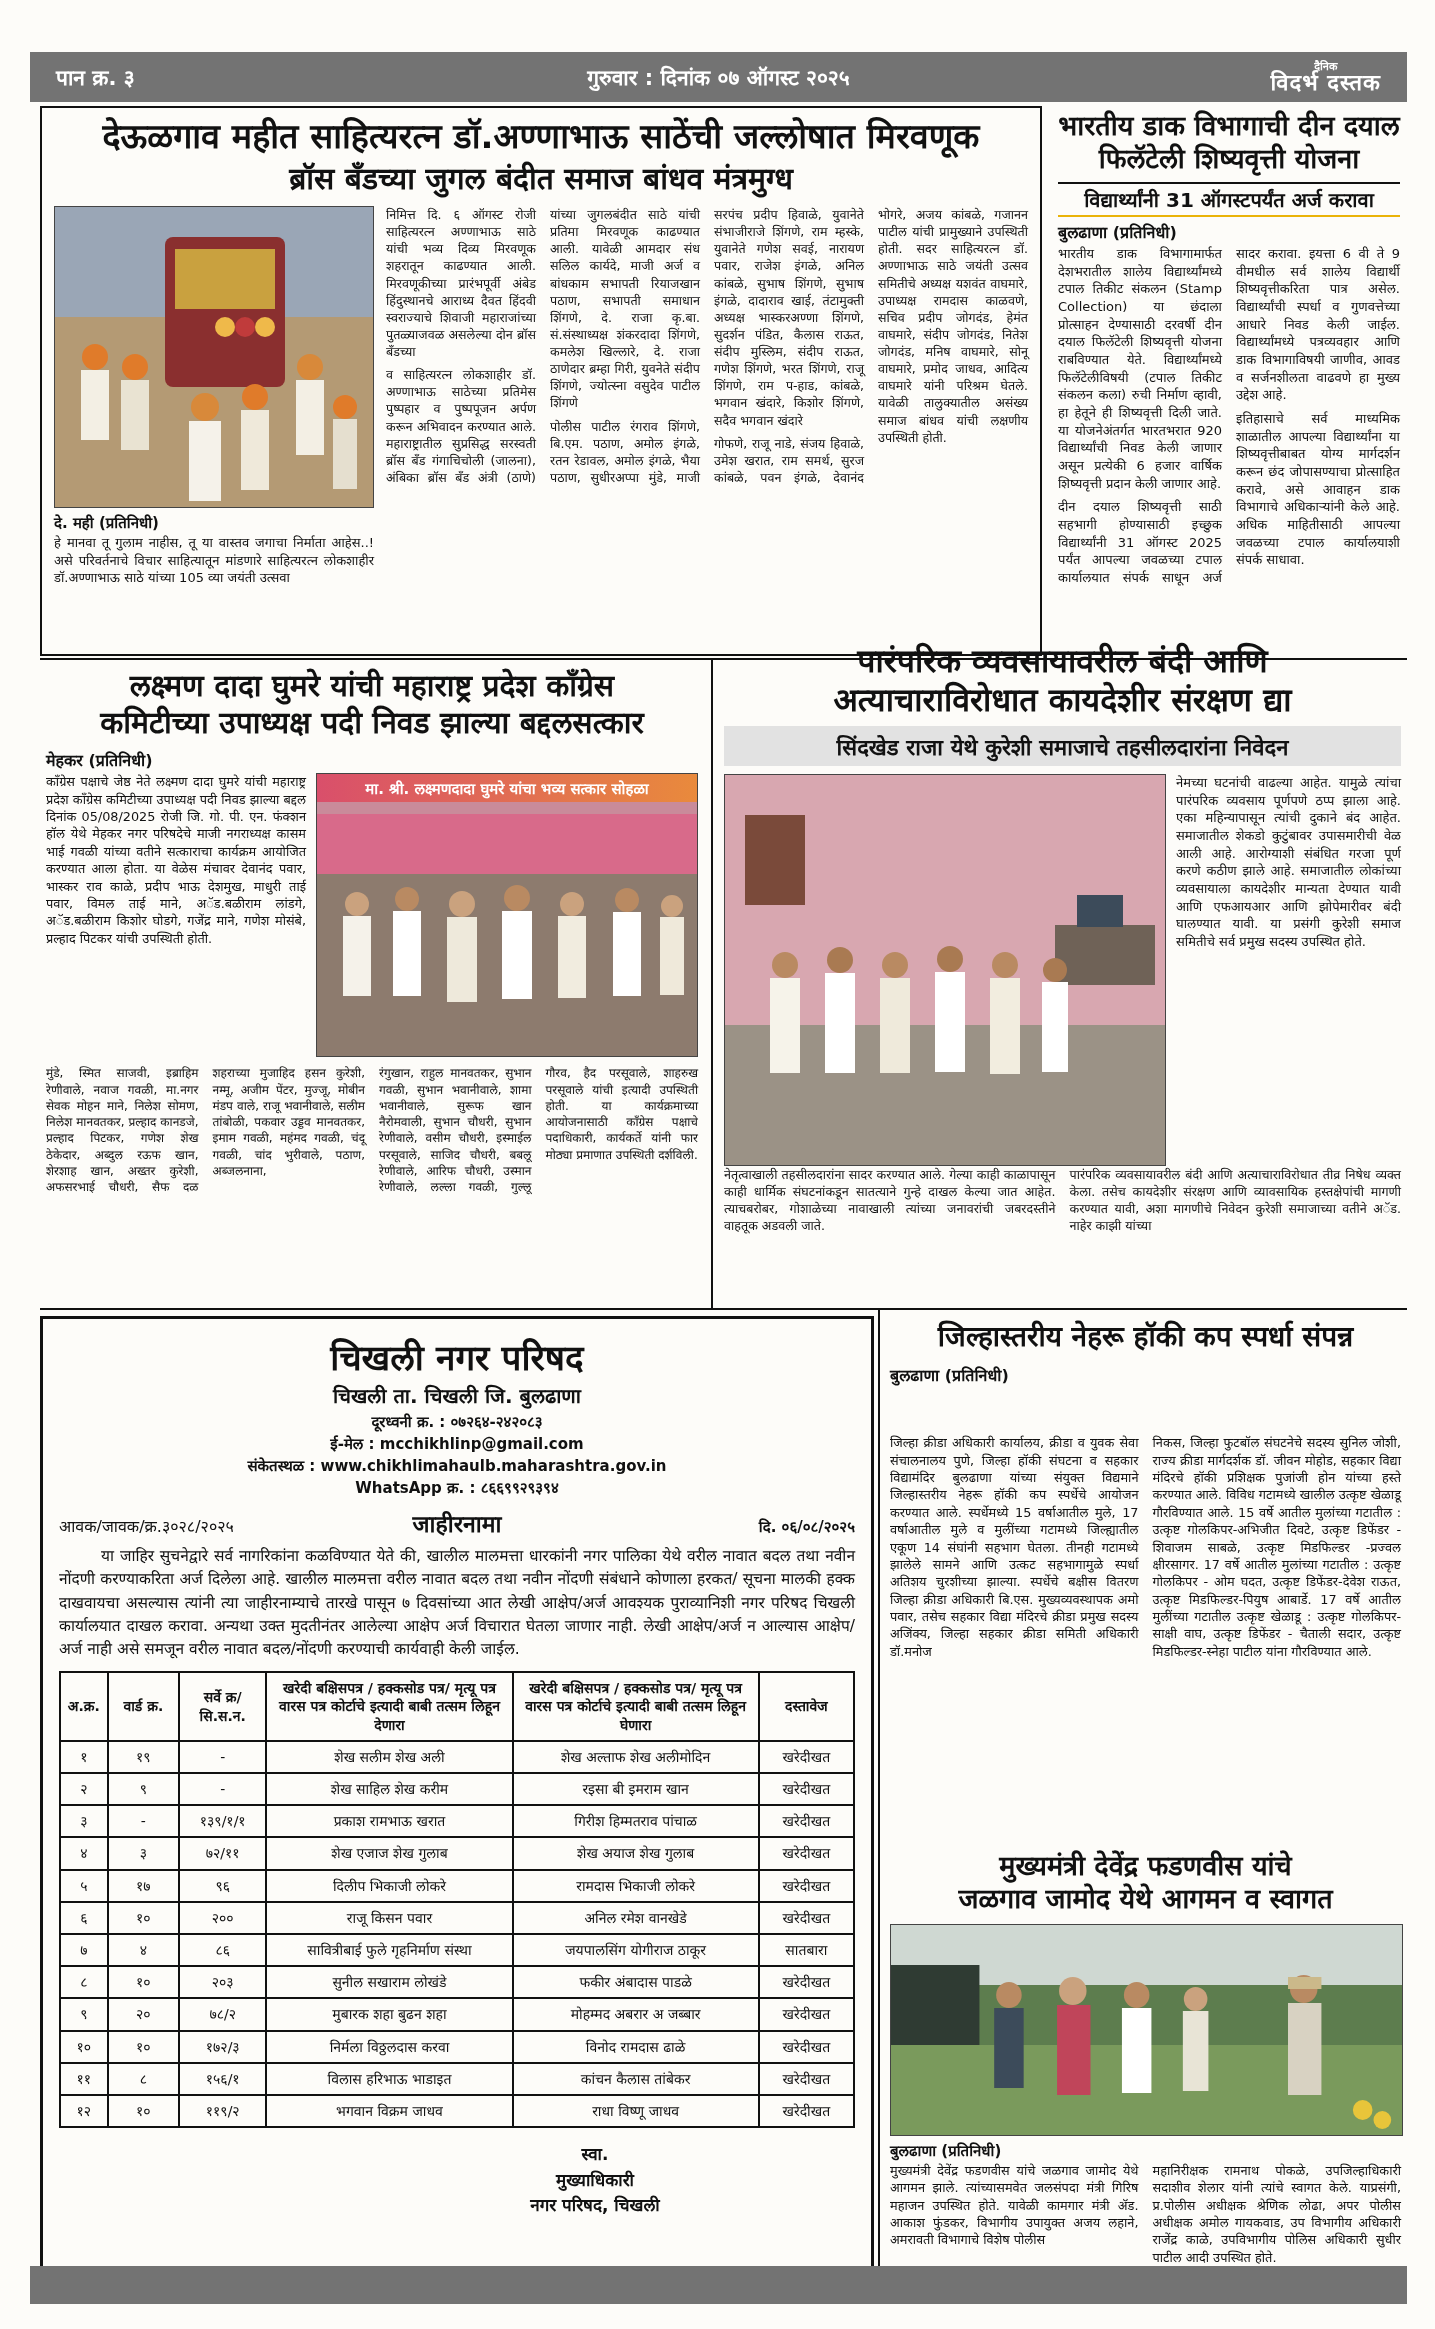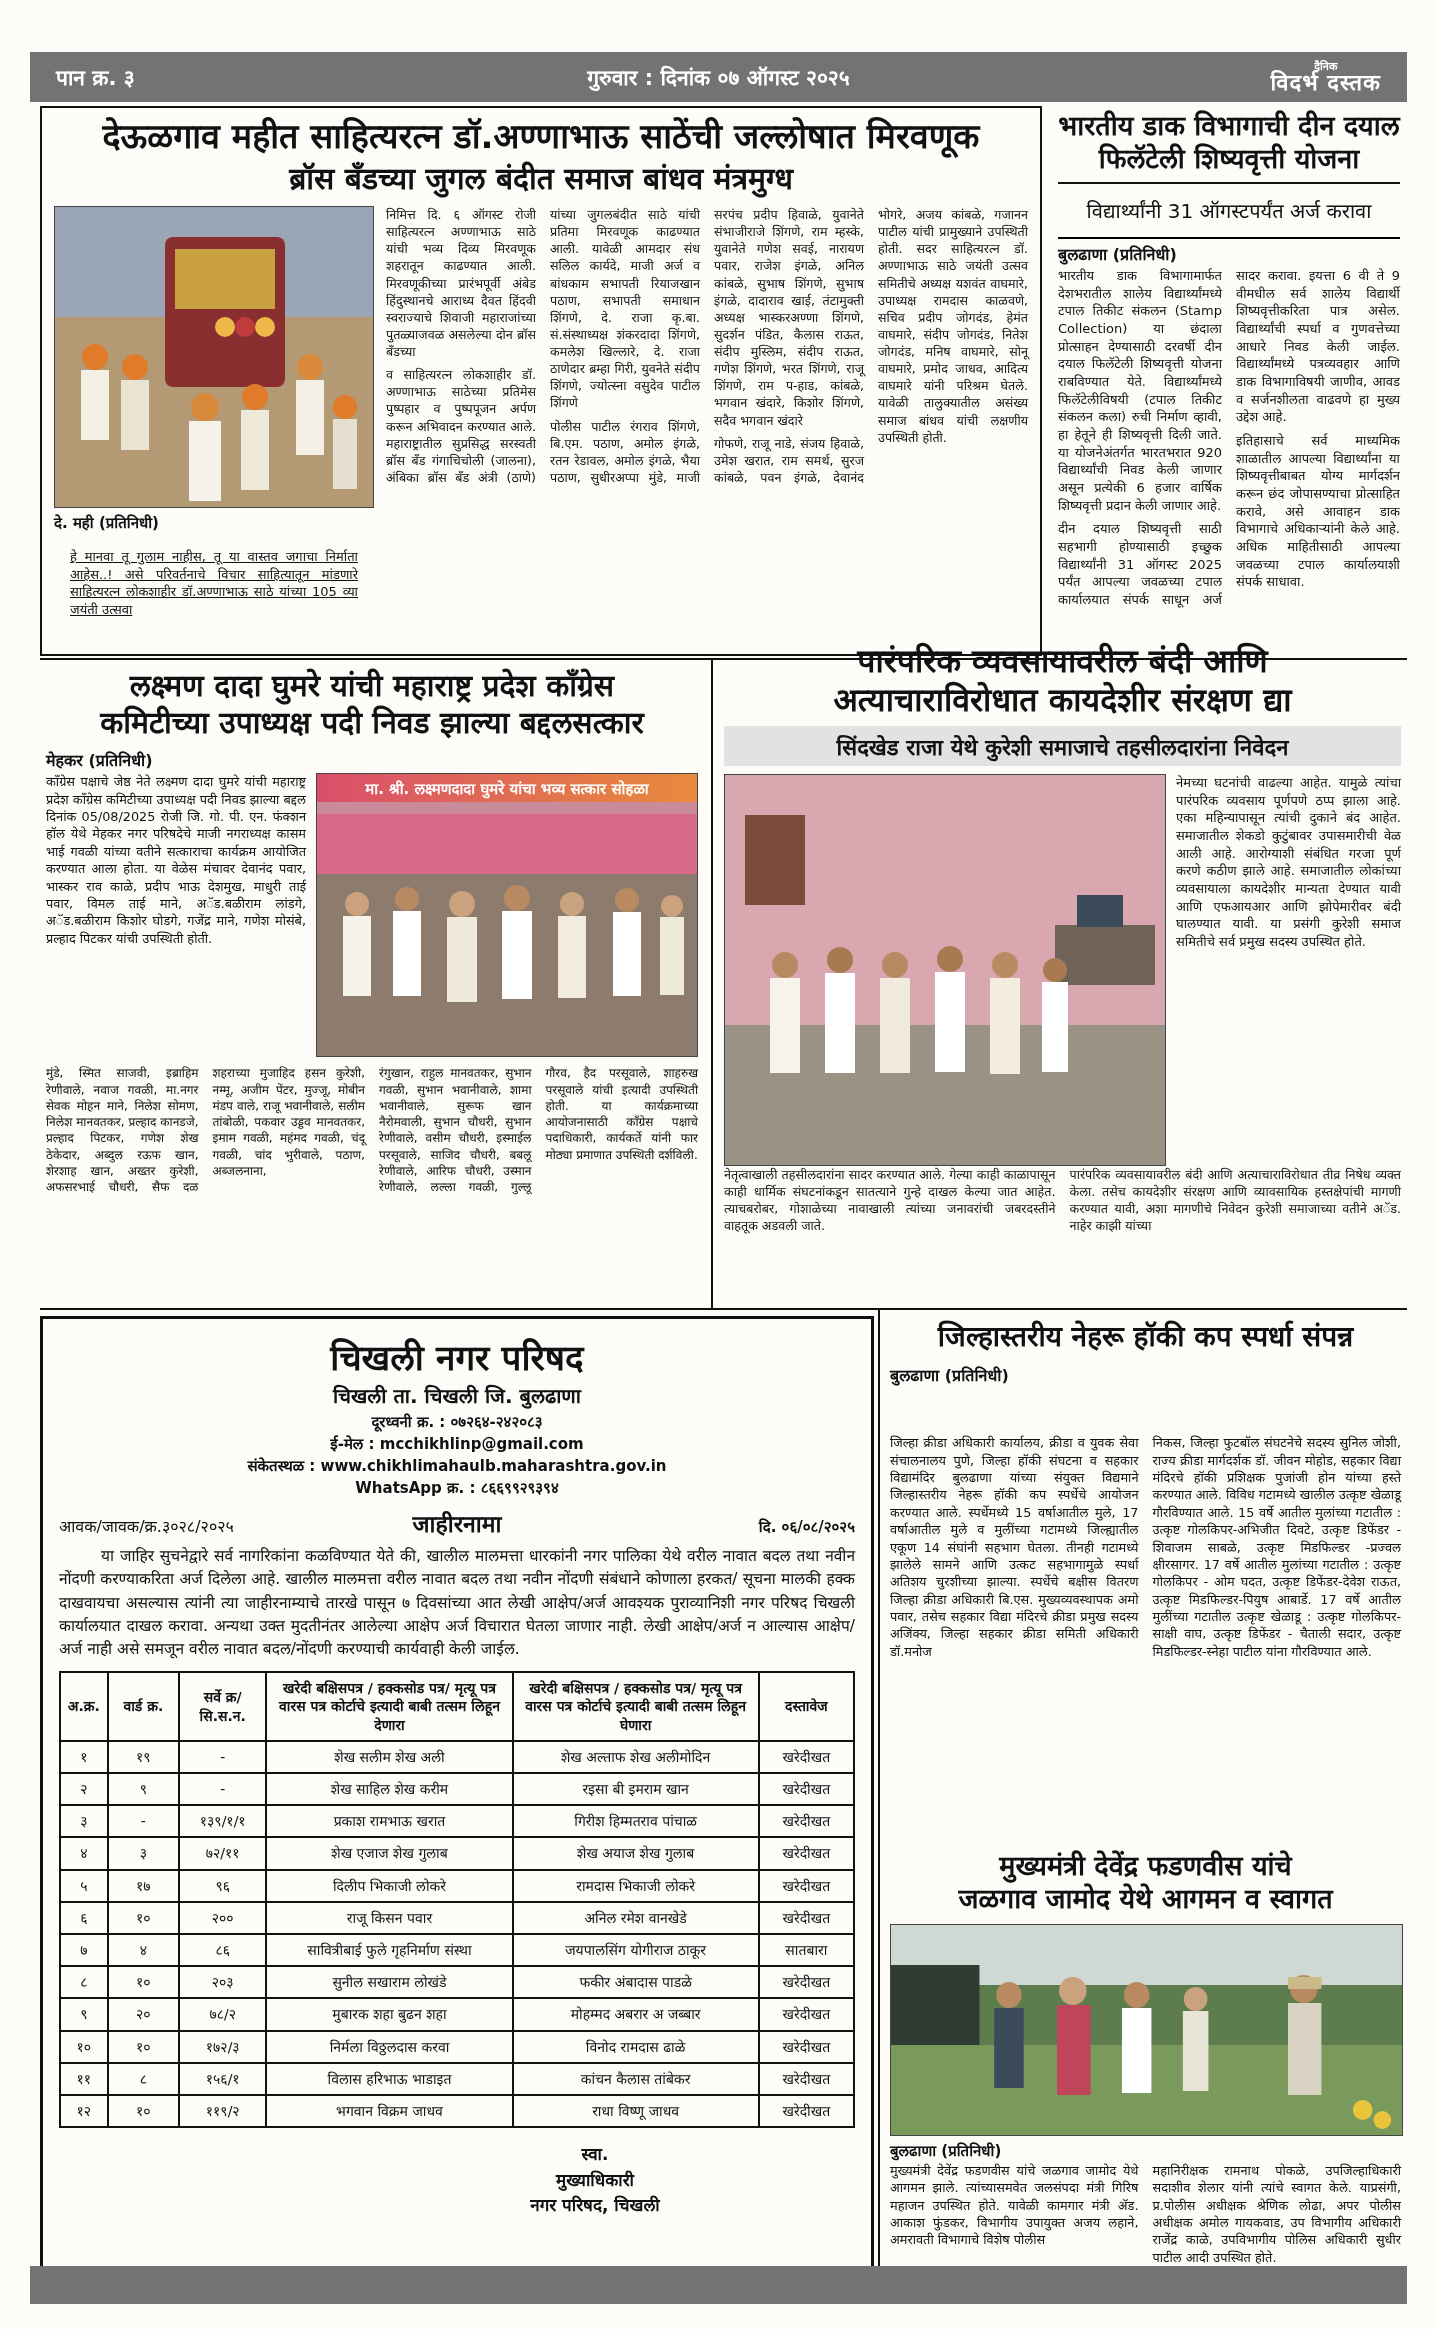--- a/index.html
+++ b/index.html
@@ -21,22 +21,22 @@
   .byline{font-weight:bold;font-size:15px;margin:4px 0 2px 0;}
   .cols{column-gap:14px;text-align:justify;}
   .cols p{margin:0 0 6px 0;}
   .body-txt{font-size:12.6px;line-height:1.36;}
 
   .photo{position:relative;border:1px solid #444;overflow:hidden;background:#cfd2d8;}
   .photo svg{display:block;width:100%;height:100%;}
   .photo-banner{position:absolute;left:0;top:0;right:0;background:linear-gradient(90deg,#d94f6b,#e98a3c);
         color:#fff;font-weight:bold;font-size:15px;text-align:center;padding:4px 2px;}
 
-  .subhead-rule{border-top:2px solid #111;border-bottom:2px solid #000000;font-weight:normal;
-        text-align:center;padding:13px 2px;}
+  .subhead-rule{border-top:2px solid #111;border-bottom:2px solid #eab308;font-weight:bold;
+        text-align:center;padding:2px 2px;}
   .subhead-gray{background:#e2e2e2;font-weight:bold;text-align:center;padding:5px 2px;}
 
   .vline{background:#111;width:2px;}
   .hline{background:#111;height:2px;}
 
   
   .notice{border:3px solid #111;padding:12px 16px;}
   .n-org{font-size:35px;font-weight:bold;text-align:center;margin:2px 0;}
   .n-addr{font-size:20px;font-weight:bold;text-align:center;margin:2px 0;}
   .n-line{font-size:15px;font-weight:bold;text-align:center;margin:2px 0;}
@@ -86,21 +86,21 @@
             <circle cx="255" cy="160" r="13" fill="#d8893a"></circle>
               <rect x="241" y="173" width="28" height="75" fill="#f3efe4"></rect>
             <circle cx="290" cy="200" r="12" fill="#e07b2a"></circle>
               <rect x="278" y="212" width="24" height="70" fill="#e5dfcf"></rect>
             <circle cx="170" cy="120" r="10" fill="#efb94a"></circle>
               <circle cx="190" cy="120" r="10" fill="#c03b3b"></circle>
               <circle cx="210" cy="120" r="10" fill="#efb94a"></circle>
           </svg>
         </div>
         <p class="byline">दे. मही (प्रतिनिधी)</p>
-        <p class="body-txt" style="margin:16px;text-align:justify;font-size:13px;text-decoration:underline;">हे मानवा तू गुलाम नाहीस, तू या वास्तव जगाचा निर्माता आहेस..! असे परिवर्तनाचे विचार साहित्यातून मांडणारे साहित्यरत्न लोकशाहीर डॉ.अण्णाभाऊ साठे यांच्या 105 व्या जयंती उत्सवा</p>
+        <p class="body-txt" style="margin:0;text-align:justify;font-size:13px;">हे मानवा तू गुलाम नाहीस, तू या वास्तव जगाचा निर्माता आहेस..! असे परिवर्तनाचे विचार साहित्यातून मांडणारे साहित्यरत्न लोकशाहीर डॉ.अण्णाभाऊ साठे यांच्या 105 व्या जयंती उत्सवा</p>
       </div>
       <div class="cols body-txt" style="flex:1;column-count:4;">
 
           <p>निमित्त दि. ६ ऑगस्ट रोजी साहित्यरत्न अण्णाभाऊ साठे यांची भव्य दिव्य मिरवणूक शहरातून काढण्यात आली. मिरवणूकीच्या प्रारंभपूर्वी अंबेड हिंदुस्थानचे आराध्य दैवत हिंदवी स्वराज्याचे शिवाजी महाराजांच्या पुतळ्याजवळ असलेल्या दोन ब्रॉस बँडच्या</p>
 
           <p>व साहित्यरत्न लोकशाहीर डॉ. अण्णाभाऊ साठेच्या प्रतिमेस पुष्पहार व पुष्पपूजन अर्पण करून अभिवादन करण्यात आले. महाराष्ट्रातील सुप्रसिद्ध सरस्वती ब्रॉस बँड गंगाचिचोली (जालना), अंबिका ब्रॉस बँड अंत्री (ठाणे) यांच्या जुगलबंदीत साठे यांची प्रतिमा मिरवणूक काढण्यात आली. यावेळी आमदार संध सलिल कार्यदे, माजी अर्ज व बांधकाम सभापती रियाजखान पठाण, सभापती समाधान शिंगणे, दे. राजा कृ.बा. सं.संस्थाध्यक्ष शंकरदादा शिंगणे, कमलेश खिल्लारे, दे. राजा ठाणेदार ब्रम्हा गिरी, युवनेते संदीप शिंगणे, ज्योत्स्ना वसुदेव पाटील शिंगणे</p>
 
           <p>पोलीस पाटील रंगराव शिंगणे, बि.एम. पठाण, अमोल इंगळे, रतन रेडावल, अमोल इंगळे, भैया पठाण, सुधीरअप्पा मुंडे, माजी सरपंच प्रदीप हिवाळे, युवानेते संभाजीराजे शिंगणे, राम म्हस्के, युवानेते गणेश सवई, नारायण पवार, राजेश इंगळे, अनिल कांबळे, सुभाष शिंगणे, सुभाष इंगळे, दादाराव खाई, तंटामुक्ती अध्यक्ष भास्करअण्णा शिंगणे, सुदर्शन पंडित, कैलास राऊत, संदीप मुस्लिम, संदीप राऊत, गणेश शिंगणे, भरत शिंगणे, राजू शिंगणे, राम प-हाड, कांबळे, भगवान खंदारे, किशोर शिंगणे, सदैव भगवान खंदारे</p>
 
           <p>गोफणे, राजू नाडे, संजय हिवाळे, उमेश खरात, राम समर्थ, सुरज कांबळे, पवन इंगळे, देवानंद भोगरे, अजय कांबळे, गजानन पाटील यांची प्रामुख्याने उपस्थिती होती. सदर साहित्यरत्न डॉ. अण्णाभाऊ साठे जयंती उत्सव समितीचे अध्यक्ष यशवंत वाघमारे, उपाध्यक्ष रामदास काळवणे, सचिव प्रदीप जोगदंड, हेमंत वाघमारे, संदीप जोगदंड, नितेश जोगदंड, मनिष वाघमारे, सोनू वाघमारे, प्रमोद जाधव, आदित्य वाघमारे यांनी परिश्रम घेतले. यावेळी तालुक्यातील असंख्य समाज बांधव यांची लक्षणीय उपस्थिती होती.</p>

